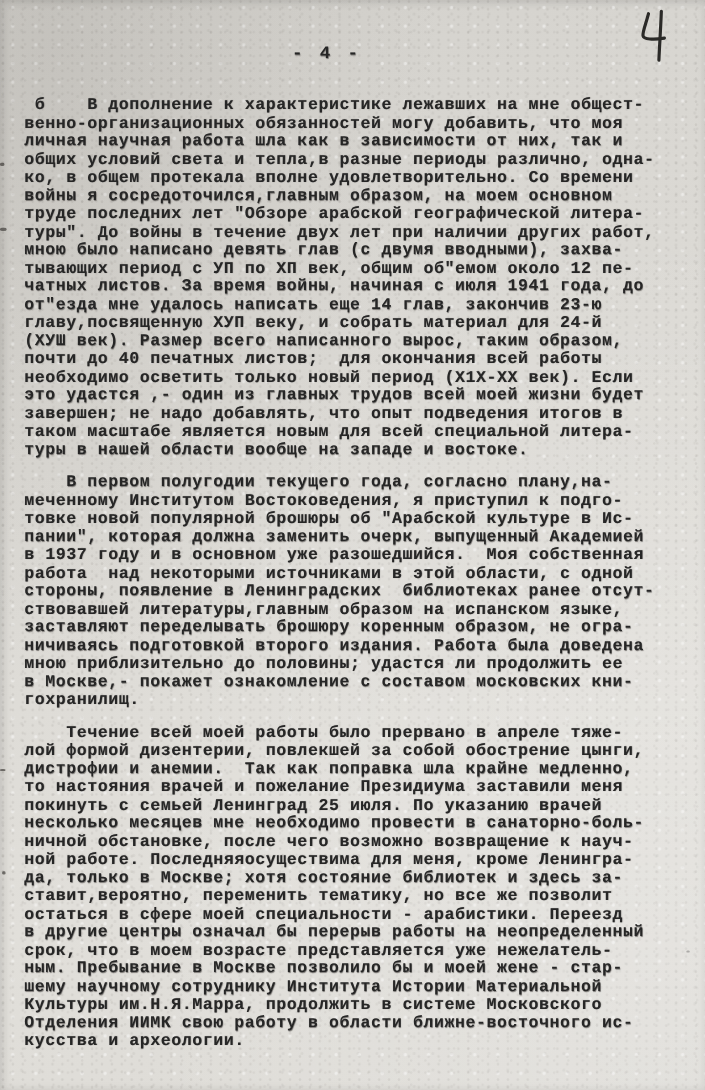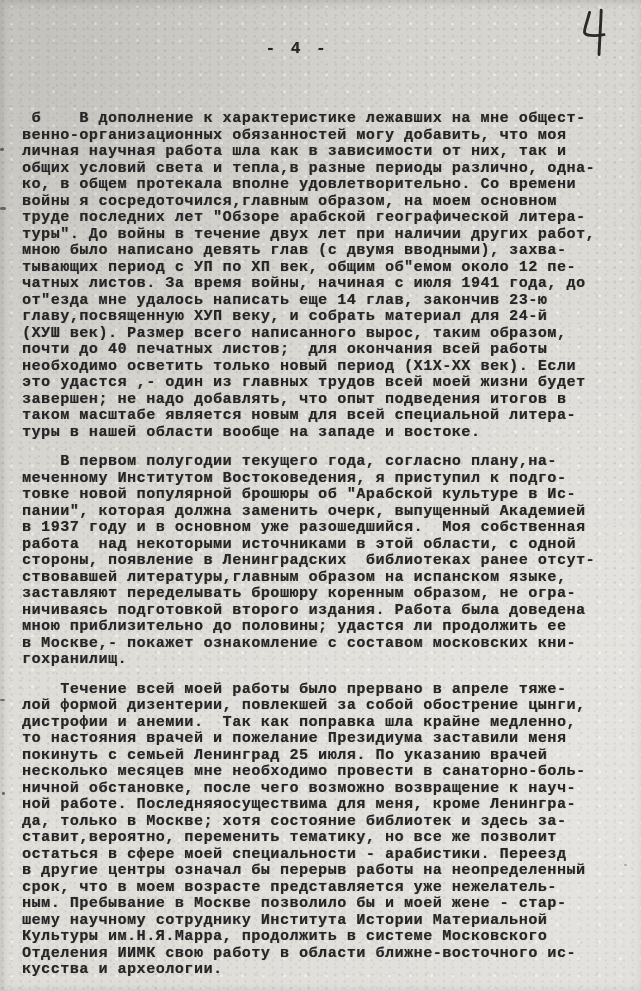--- a/index.html
+++ b/index.html
@@ -55,21 +55,21 @@
     height: 50px;
   }
   .handwritten-number svg {
     display: block;
     width: 100%;
     height: 100%;
   }
   .body-text {
     position: absolute;
     left: 22px;
-    top: 111px;
+    top: 88px;
     width: 606px;
     font-size: 15px;
     line-height: 16.5px;
     letter-spacing: 0.55px;
   }
   pre.paragraph {
     margin: 0 0 13px 0;
     font-family: inherit;
     font-size: inherit;
     line-height: inherit;

